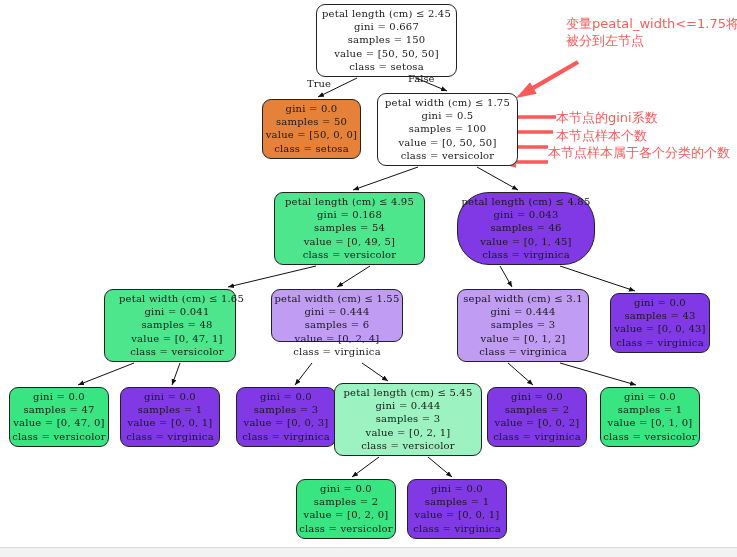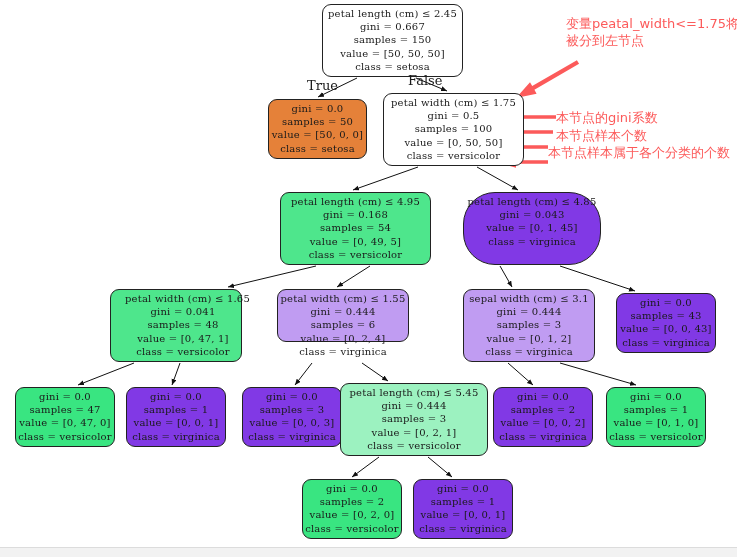--- a/index.html
+++ b/index.html
@@ -40,26 +40,25 @@
     color: #1a1a1a;
     padding-top: 2px;
     letter-spacing: 0.2px;
   }
   .node .ln {
     display: block;
     height: 13.2px;
   }
   .nodetext-overflow {
     overflow: visible;
-    margin-left: 6px;
   }
   .edgelabel {
     position: absolute;
     font-family: "DejaVu Serif", "Liberation Serif", serif;
-    font-size: 13px;
+    font-size: 10px;
     color: #1a1a1a;
     white-space: nowrap;
   }
   .anno {
     position: absolute;
     color: #fc5a5a;
     font-family: "DejaVu Sans", "Liberation Sans", sans-serif;
     font-size: 13px;
     line-height: 17px;
     white-space: nowrap;
@@ -141,20 +140,21 @@
       <div class="node nodetext-overflow" style="left: 274px; top: 192px; width: 151px; height: 73px; background: rgb(78, 230, 140);">
         <span class="ln">petal length (cm) ≤ 4.95</span>
         <span class="ln">gini = 0.168</span>
         <span class="ln">samples = 54</span>
         <span class="ln">value = [0, 49, 5]</span>
         <span class="ln">class = versicolor</span>
       </div>
       <div class="node nodetext-overflow" style="left: 457px; top: 192px; width: 138px; height: 73px; background: rgb(129, 57, 229); border-radius: 32px;">
         <span class="ln">petal length (cm) ≤ 4.85</span>
         <span class="ln">gini = 0.043</span>
+        <span class="ln">samples = 46</span>
         <span class="ln">value = [0, 1, 45]</span>
         <span class="ln">class = virginica</span>
       </div>
       <div class="node nodetext-overflow" style="left: 104px; top: 289px; width: 132px; height: 73px; background: rgb(78, 230, 140); padding-left: 14px;">
         <span class="ln">petal width (cm) ≤ 1.65</span>
         <span class="ln">gini = 0.041</span>
         <span class="ln">samples = 48</span>
         <span class="ln">value = [0, 47, 1]</span>
         <span class="ln">class = versicolor</span>
       </div>

